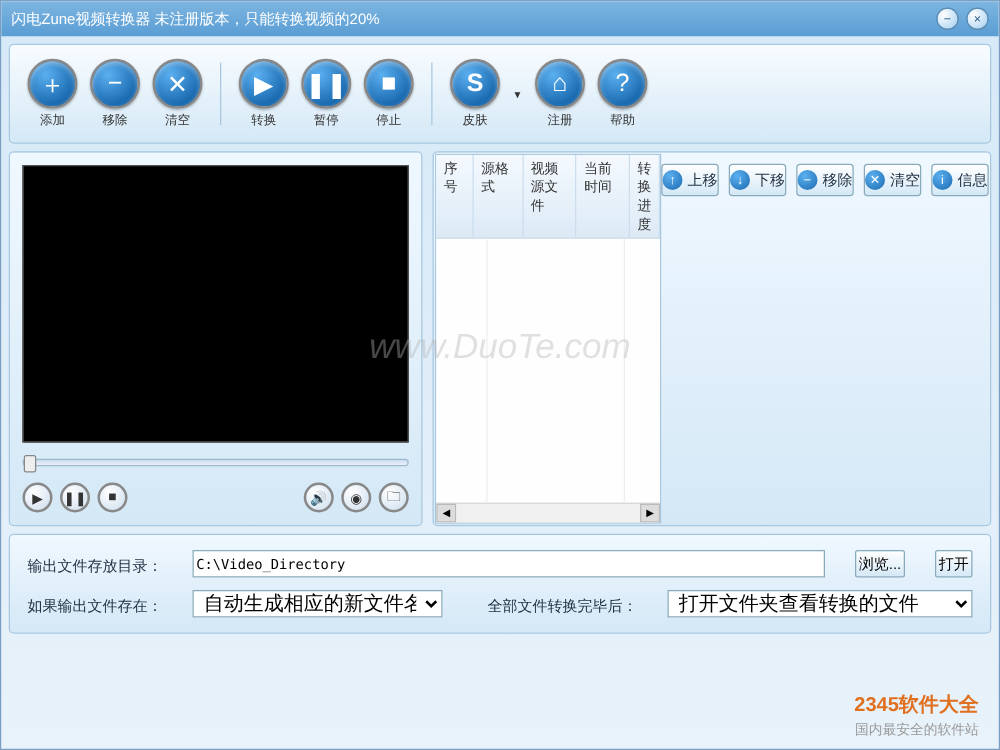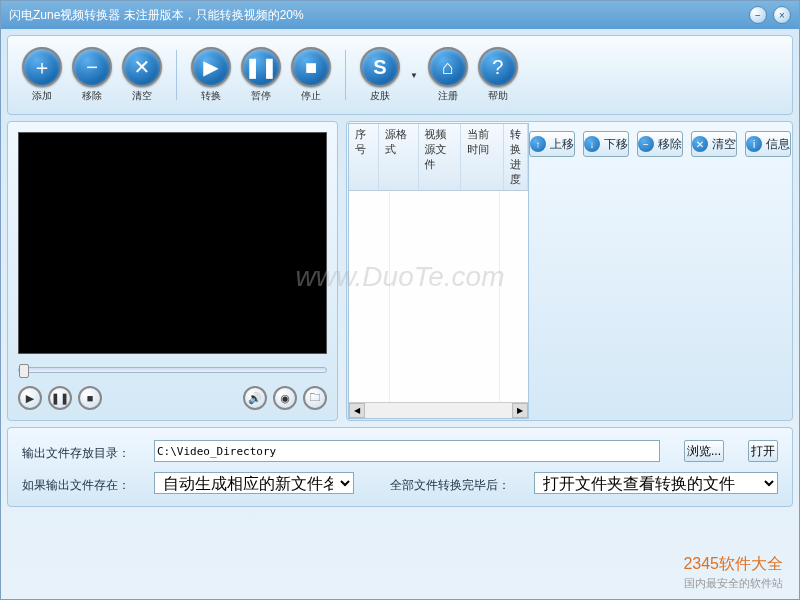--- a/index.html
+++ b/index.html
@@ -35,21 +35,21 @@
 .listbtns { display: flex; gap: 8px; margin-top: 8px; justify-content: space-between; }
 .lbtn { flex:1; height: 26px; background: linear-gradient(to bottom,#fff,#d4e8f6); border: 1px solid #8ab; border-radius: 3px; display: flex; align-items: center; justify-content: center; gap: 4px; font-size: 12px; color: #234; cursor: pointer; }
 .lbtn .licon { width:16px; height:16px; border-radius:50%; background: radial-gradient(circle at 35% 30%, #5bb0f0, #1a6ab0); display:flex;align-items:center;justify-content:center;color:#fff;font-size:10px; }
 .bottom { margin: 0 6px 6px 6px; background: linear-gradient(to bottom, #f0f8ff, #d4e8f6); border: 1px solid #a8c7e0; border-radius: 4px; padding: 12px 14px; }
 .brow { display: flex; align-items: flex-end; gap: 24px; margin-bottom: 10px; }
 .blabel { font-size: 12px; color: #234; white-space: nowrap; }
 .binput { flex: 1; height: 22px; background:#fff; border:1px solid #8ab; padding:2px 2px; font-size:11px; font-family: monospace; }
 .bbtn { height: 22px; padding: 0 2px; background: linear-gradient(to bottom,#fff,#d4e8f6); border:1px solid #8ab; border-radius:2px; font-size:12px; cursor:pointer; }
 .bselect { height: 22px; background:#fff; border:1px solid #8ab; font-size:16px; padding:0 4px; }
 .watermark { position:absolute; top:260px; left:0; right:0; text-align:center; font-size:28px; color:rgba(180,180,180,0.4); font-family:Arial; font-style:italic; pointer-events:none; z-index:100; }
-.logo2345 { position:absolute; bottom:24px; right:16px; font-size:16px; font-weight:normal; color:#e07020; }
+.logo2345 { position:absolute; bottom:24px; right:16px; font-size:16px; font-weight:bold; color:#e07020; }
 .footer-text { position:absolute; bottom:8px; right:16px; font-size:11px; color:#999; }
 .dropdown-arrow { font-size:8px; color:#333; padding:0 4px; }
 </style>
 </head>
 <body>
 
 <div class="window">
   <div class="titlebar">
     <span class="titlebar-text">闪电Zune视频转换器  未注册版本，只能转换视频的20%</span>
     <div class="winbtns">

